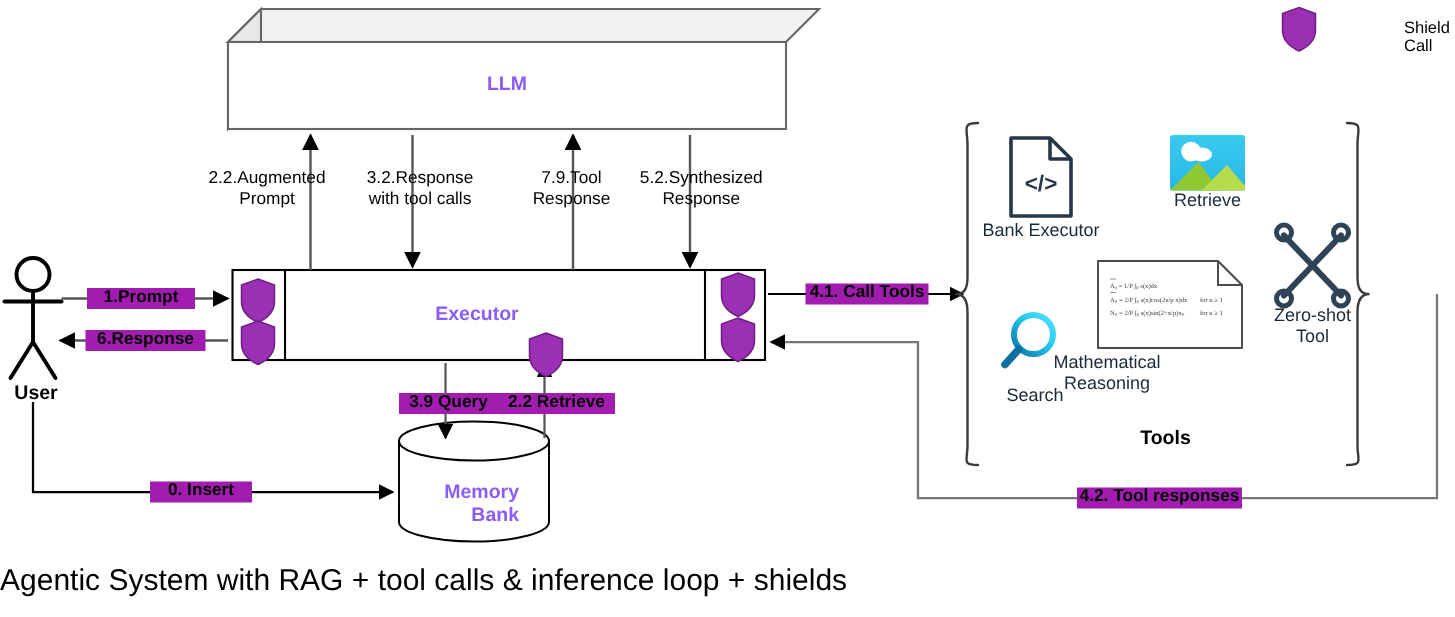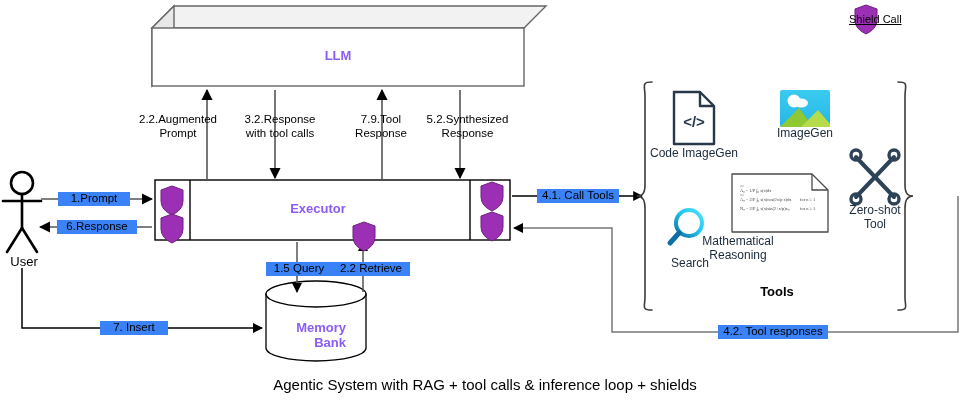--- a/index.html
+++ b/index.html
@@ -23,34 +23,33 @@
   }
   .lbl{
     position:absolute;
     font-size:11.5px;
     line-height:13.5px;
     color:#000;
     text-align:center;
     white-space:pre-line;
     pointer-events:none;
   }
-  .lbl.bold{font-weight:normal;}
-  .lbl.wbg{background:#3b82f6;}
+  .lbl.bold{font-weight:bold;}
+  .lbl.wbg{background:#a21caf;font-weight:bold;}
   .box-title{
     position:absolute;
     font-weight:bold;
     font-size:13px;
     color:#8b5cf6;
     text-align:center;
   }
   .caption{
     position:absolute;
-    font-size:15px;
-    color:#000;
-    text-align:center;
+    font-size:20px;
+    color:#000;
     width:100%;
     left:0;
   }
   .tool-lbl{
     position:absolute;
     font-size:12px;
     line-height:14px;
     color:#1b2a3a;
     text-align:center;
     white-space:pre-line;
@@ -225,41 +224,41 @@
   <div class="lbl" style="left:345px; top:113px; width:72px;">7.9.Tool
 Response</div>
 
   <div class="lbl" style="left:420px; top:113px; width:95px;">5.2.Synthesized
 Response</div>
 
   <div class="lbl wbg" style="left:58px; top:192px; width:72px;">1.Prompt</div>
 
   <div class="lbl wbg" style="left:57px; top:220px; width:80px;">6.Response</div>
 
-  <div class="lbl wbg" style="left:100px; top:321px; width:68px;">7. Insert</div>
-
-  <div class="lbl wbg" style="left:266px; top:262px; width:66px;">1.5 Query</div>
+  <div class="lbl wbg" style="left:100px; top:321px; width:68px;">0. Insert</div>
+
+  <div class="lbl wbg" style="left:266px; top:262px; width:66px;">3.9 Query</div>
 
   <div class="lbl wbg" style="left:332px; top:262px; width:78px;">2.2 Retrieve</div>
 
   <div class="lbl wbg" style="left:537px; top:189px; width:82px;">4.1. Call Tools</div>
 
   <div class="lbl wbg" style="left:718px; top:325px; width:110px;">4.2. Tool responses</div>
 
-  <div class="tool-lbl" style="left:648px; top:146px; width:92px;">Code ImageGen</div>
-
-  <div class="tool-lbl" style="left:765px; top:126px; width:80px;">ImageGen</div>
+  <div class="tool-lbl" style="left:648px; top:146px; width:92px;">Bank Executor</div>
+
+  <div class="tool-lbl" style="left:765px; top:126px; width:80px;">Retrieve</div>
 
   <div class="tool-lbl" style="left:659px; top:256px; width:62px;">Search</div>
 
   <div class="tool-lbl" style="left:688px; top:234px; width:100px;">Mathematical
 Reasoning</div>
 
   <div class="tool-lbl" style="left:840px; top:203px; width:70px;">Zero-shot
 Tool</div>
 
   <div class="tools-title" style="left:722px; top:284px; width:110px;">Tools</div>
 
-  <div class="legend-lbl" style="left:849px; top:13px;text-decoration:underline;">Shield Call</div>
+  <div class="legend-lbl" style="left:936px; top:13px;">Shield Call</div>
 
   <div class="caption" style="top:376px;">Agentic System with RAG + tool calls &amp; inference loop + shields</div>
 
 </div>
 
 </body></html>

